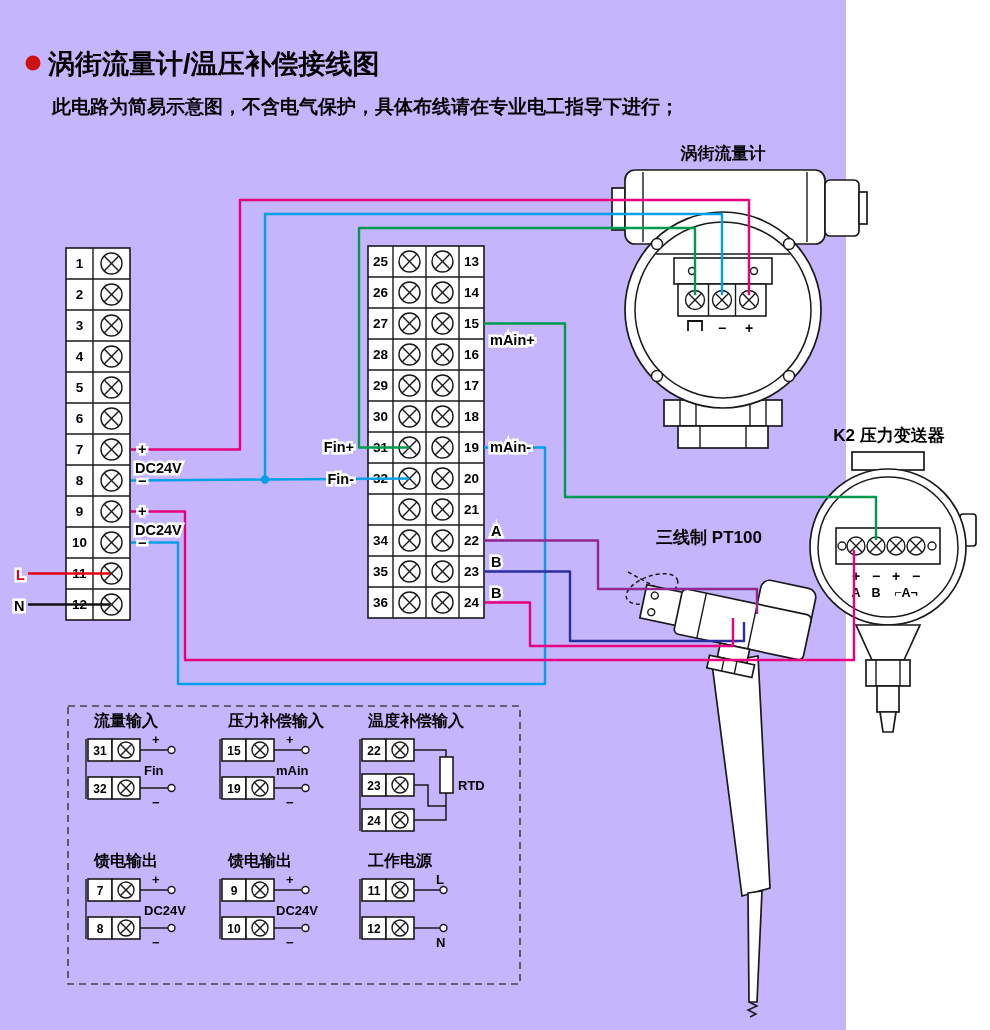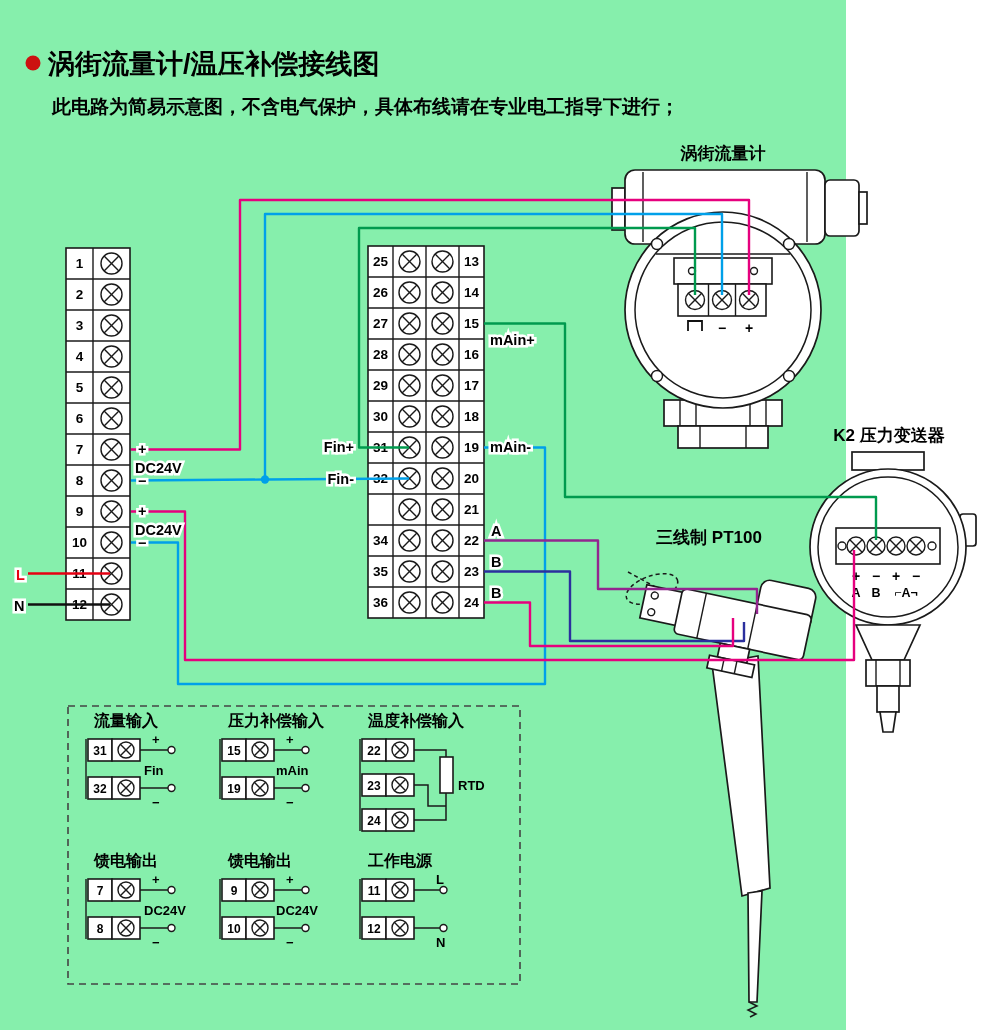--- a/index.html
+++ b/index.html
@@ -1,16 +1,16 @@
 <!DOCTYPE html>
 <html><head>
 <meta charset="utf-8">
 <style>
   html,body{margin:0;padding:0;background:#fff}
-  .stage{position:relative;width:846px;height:1030px;background:#86efac;font-family:"Liberation Sans",sans-serif}
+  .stage{position:relative;width:846px;height:1030px;background:#c4b5fd;font-family:"Liberation Sans",sans-serif}
   svg{display:block}
   .ln{stroke:#1a1a1a;stroke-width:1.4;fill:none}
   .ln2{stroke:#1a1a1a;stroke-width:1.5;fill:none}
   .lnc{stroke:#1a1a1a;stroke-width:1.5;fill:none}
   .box{fill:#fff;stroke:#1a1a1a;stroke-width:1.6}
   .dev{fill:#fff;stroke:#1a1a1a;stroke-width:1.7}
   .scr{fill:#fff;stroke:#1a1a1a;stroke-width:1.4}
   .num{font:600 13.5px "Liberation Sans",sans-serif;text-anchor:middle}
   .numS{font:600 12px "Liberation Sans",sans-serif;text-anchor:middle}
   .title{font:700 27px "Liberation Sans",sans-serif}

